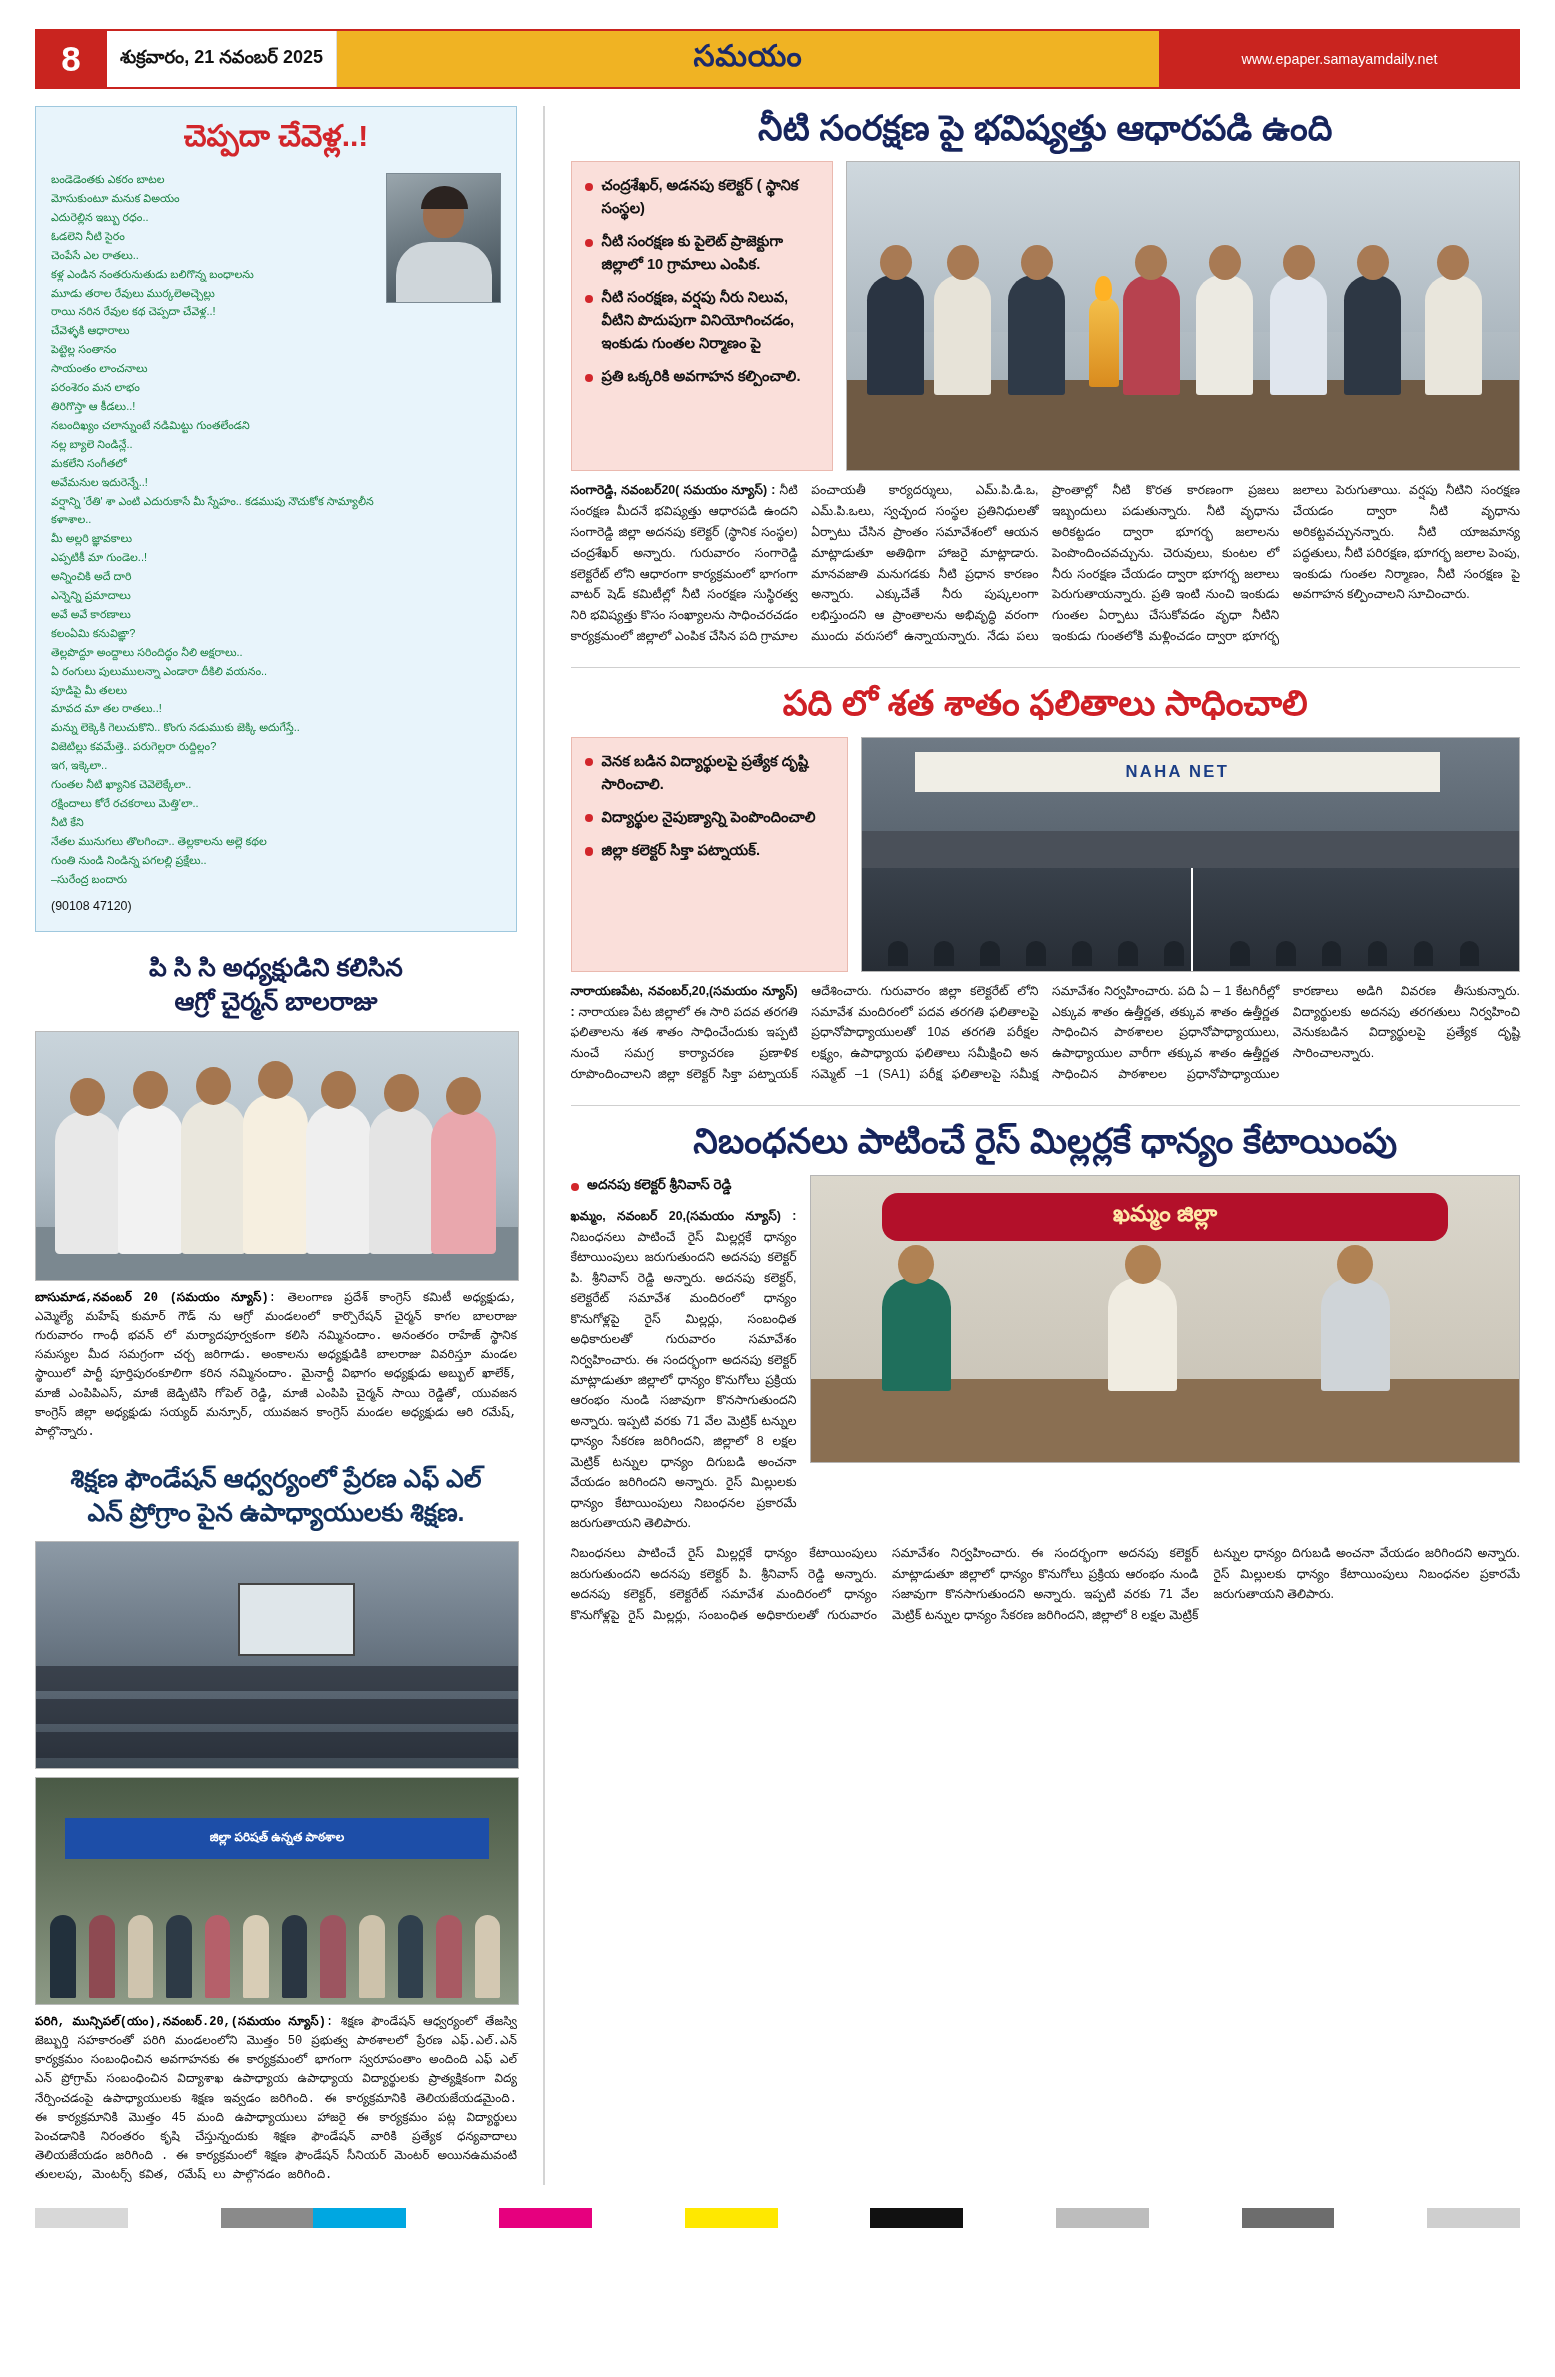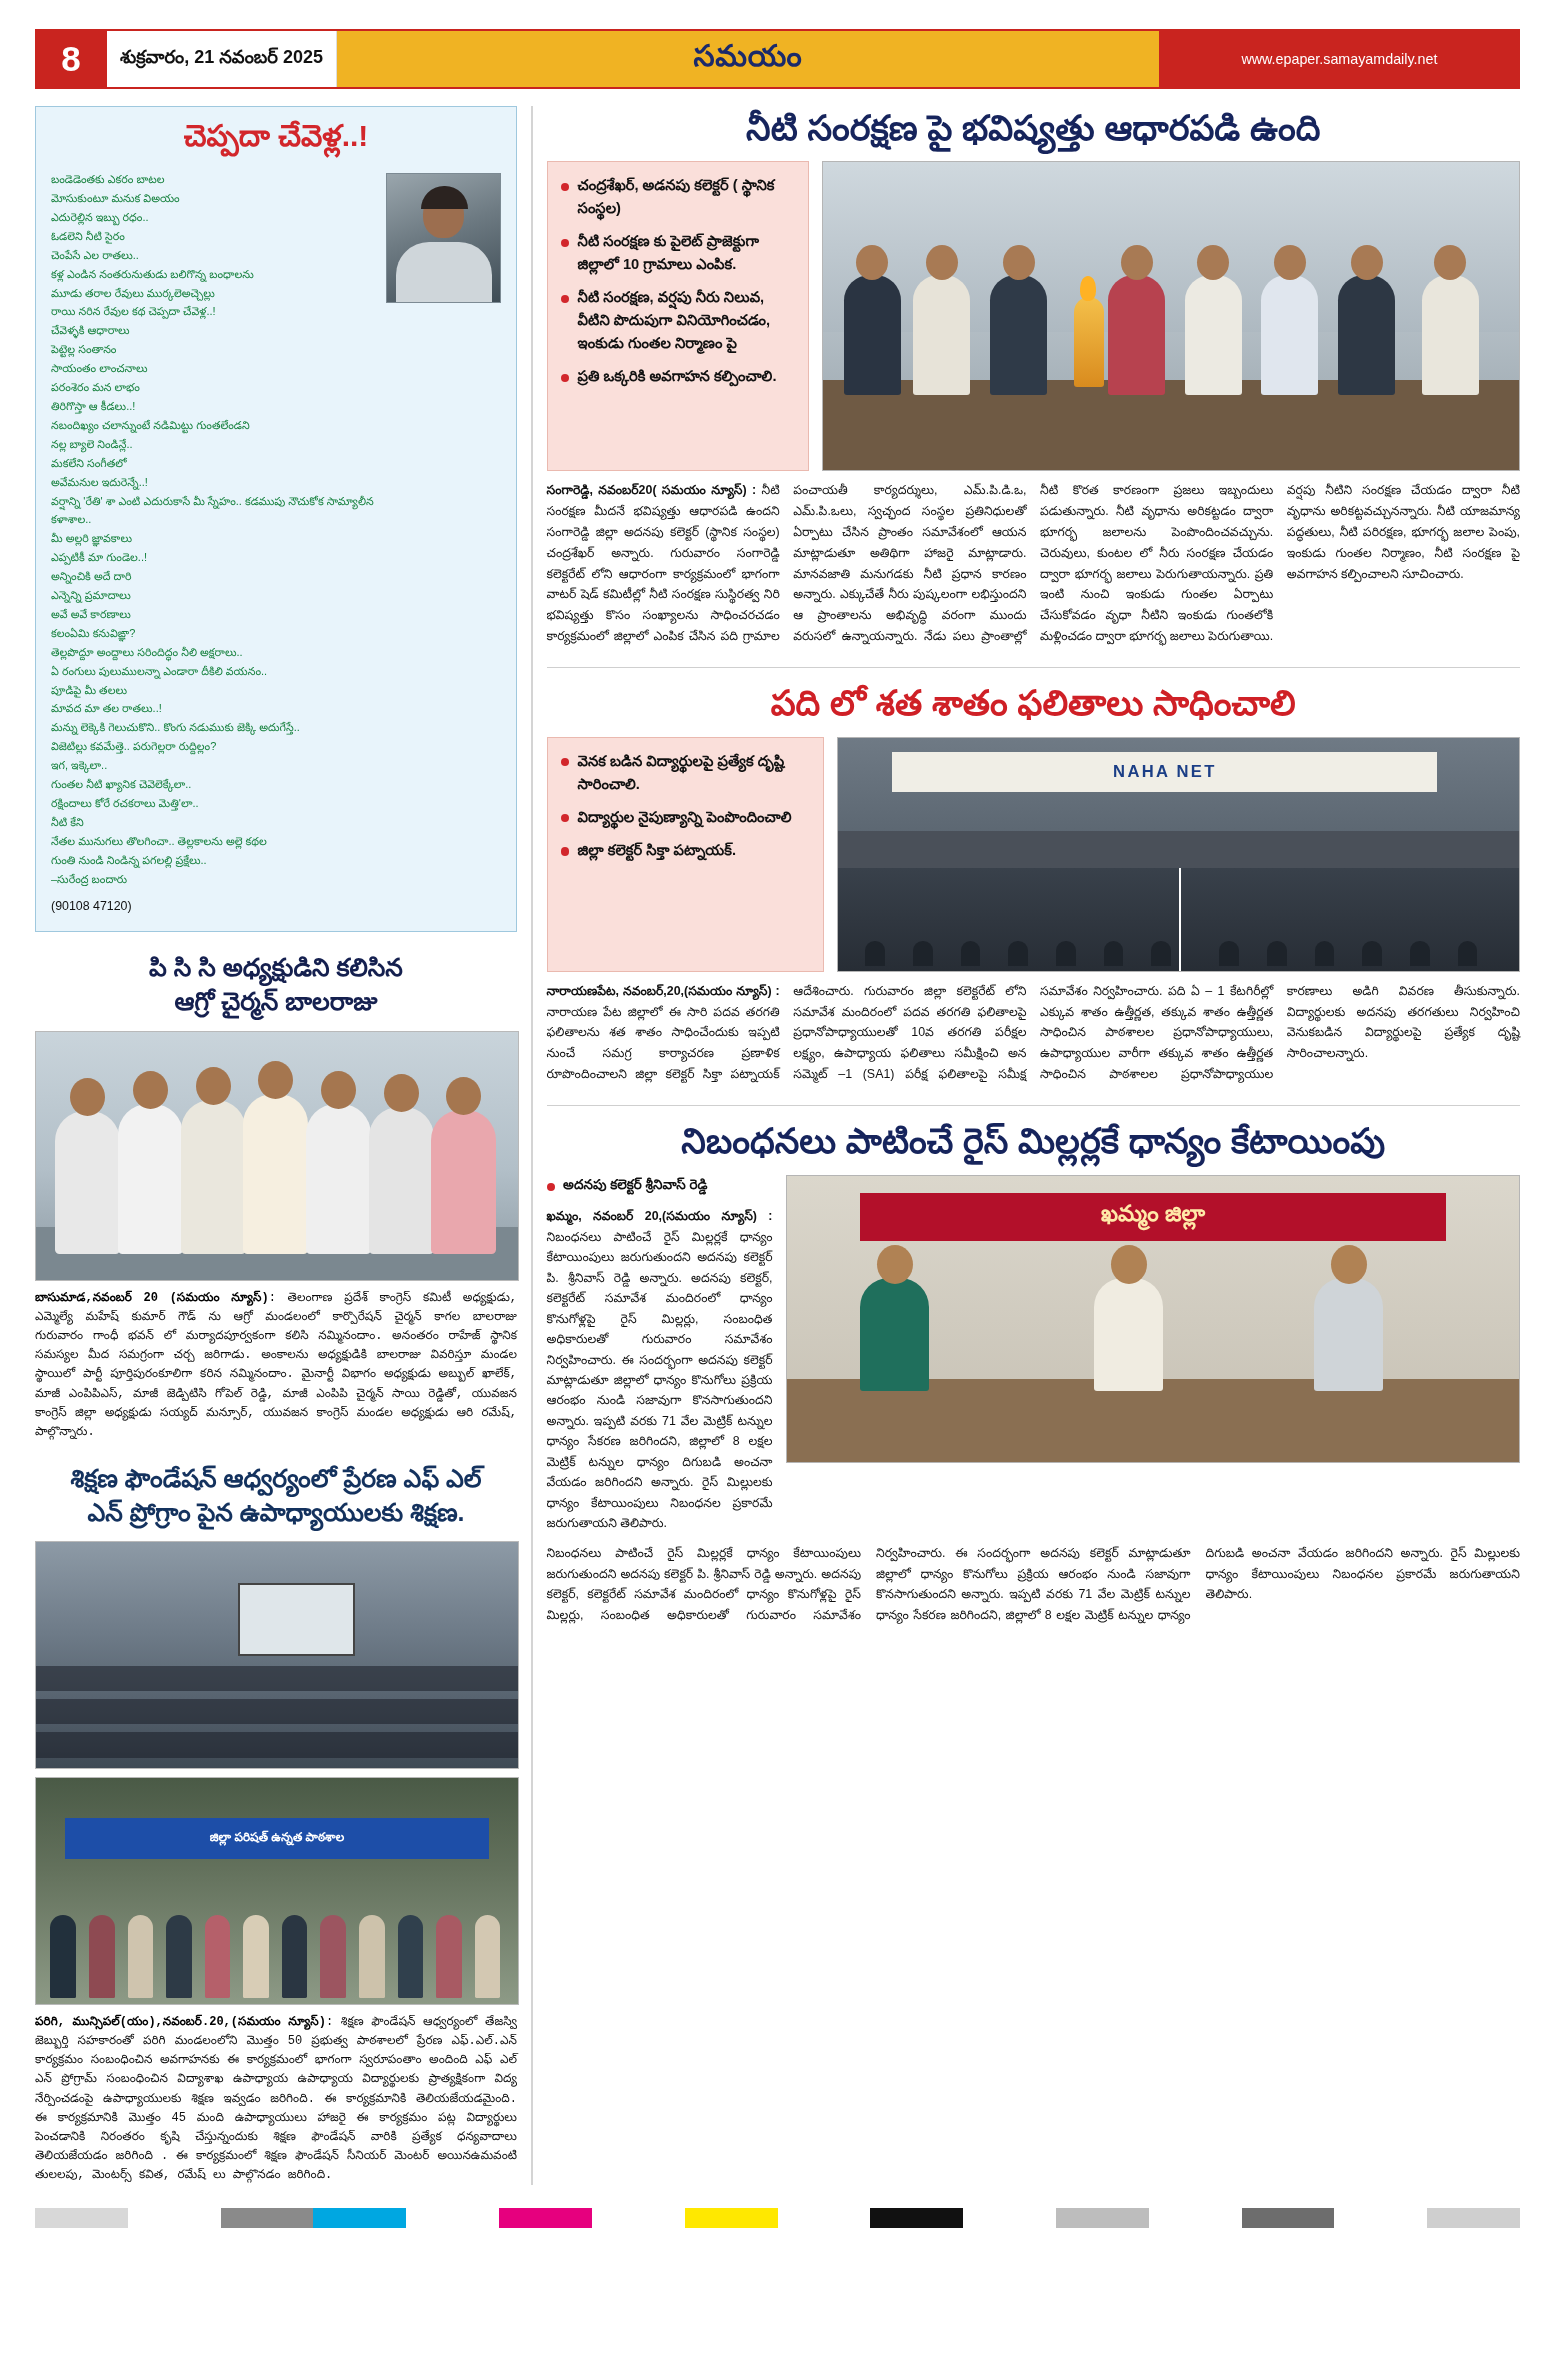--- a/index.html
+++ b/index.html
@@ -68,21 +68,21 @@
     align-items: center;
     justify-content: center;
     padding: 0 22.6px;
     font-size: 14.3px;
     min-width: 316px;
   }
 
   
   .content {
     display: flex;
-    gap: 11px;
+    gap: 23px;
     margin: 16.6px 35px 0 35px;
   }
   .col-left {
     width: 482px;
     flex: 0 0 482px;
   }
   .col-right {
     flex: 1;
   }
 
@@ -334,21 +334,21 @@
     flex: 1;
     height: 286px;
     position: relative;
     overflow: hidden;
     border: 0.8px solid #b5b5b5;
     background: linear-gradient(180deg,#dbd7cc 0%, #c5bfb2 100%);
   }
   .photo-press .board {
     position: absolute; left: 10%; top: 6%; width: 80%; height: 48px;
     background: #b3102a; color: #ffe9a8; font-size: 22.6px; font-weight: bold;
-    display: flex; align-items: center; justify-content: center;
+    display: flex; align-items: center; justify-content: center; border-radius: 16px;
   }
   .photo-press .tbl {
     position: absolute; left: 0; right: 0; bottom: 0; height: 83px; background: #8a6f52;
   }
   .photo-press .p {
     position: absolute; bottom: 71px; width: 69px; height: 113px; border-radius: 29px 29px 3px 3px;
   }
   .photo-press .p i {
     position: absolute; left: 50%; top: -33px; margin-left: -18px;
     width: 36px; height: 39px; border-radius: 50%; background: #b08254; display: block;

